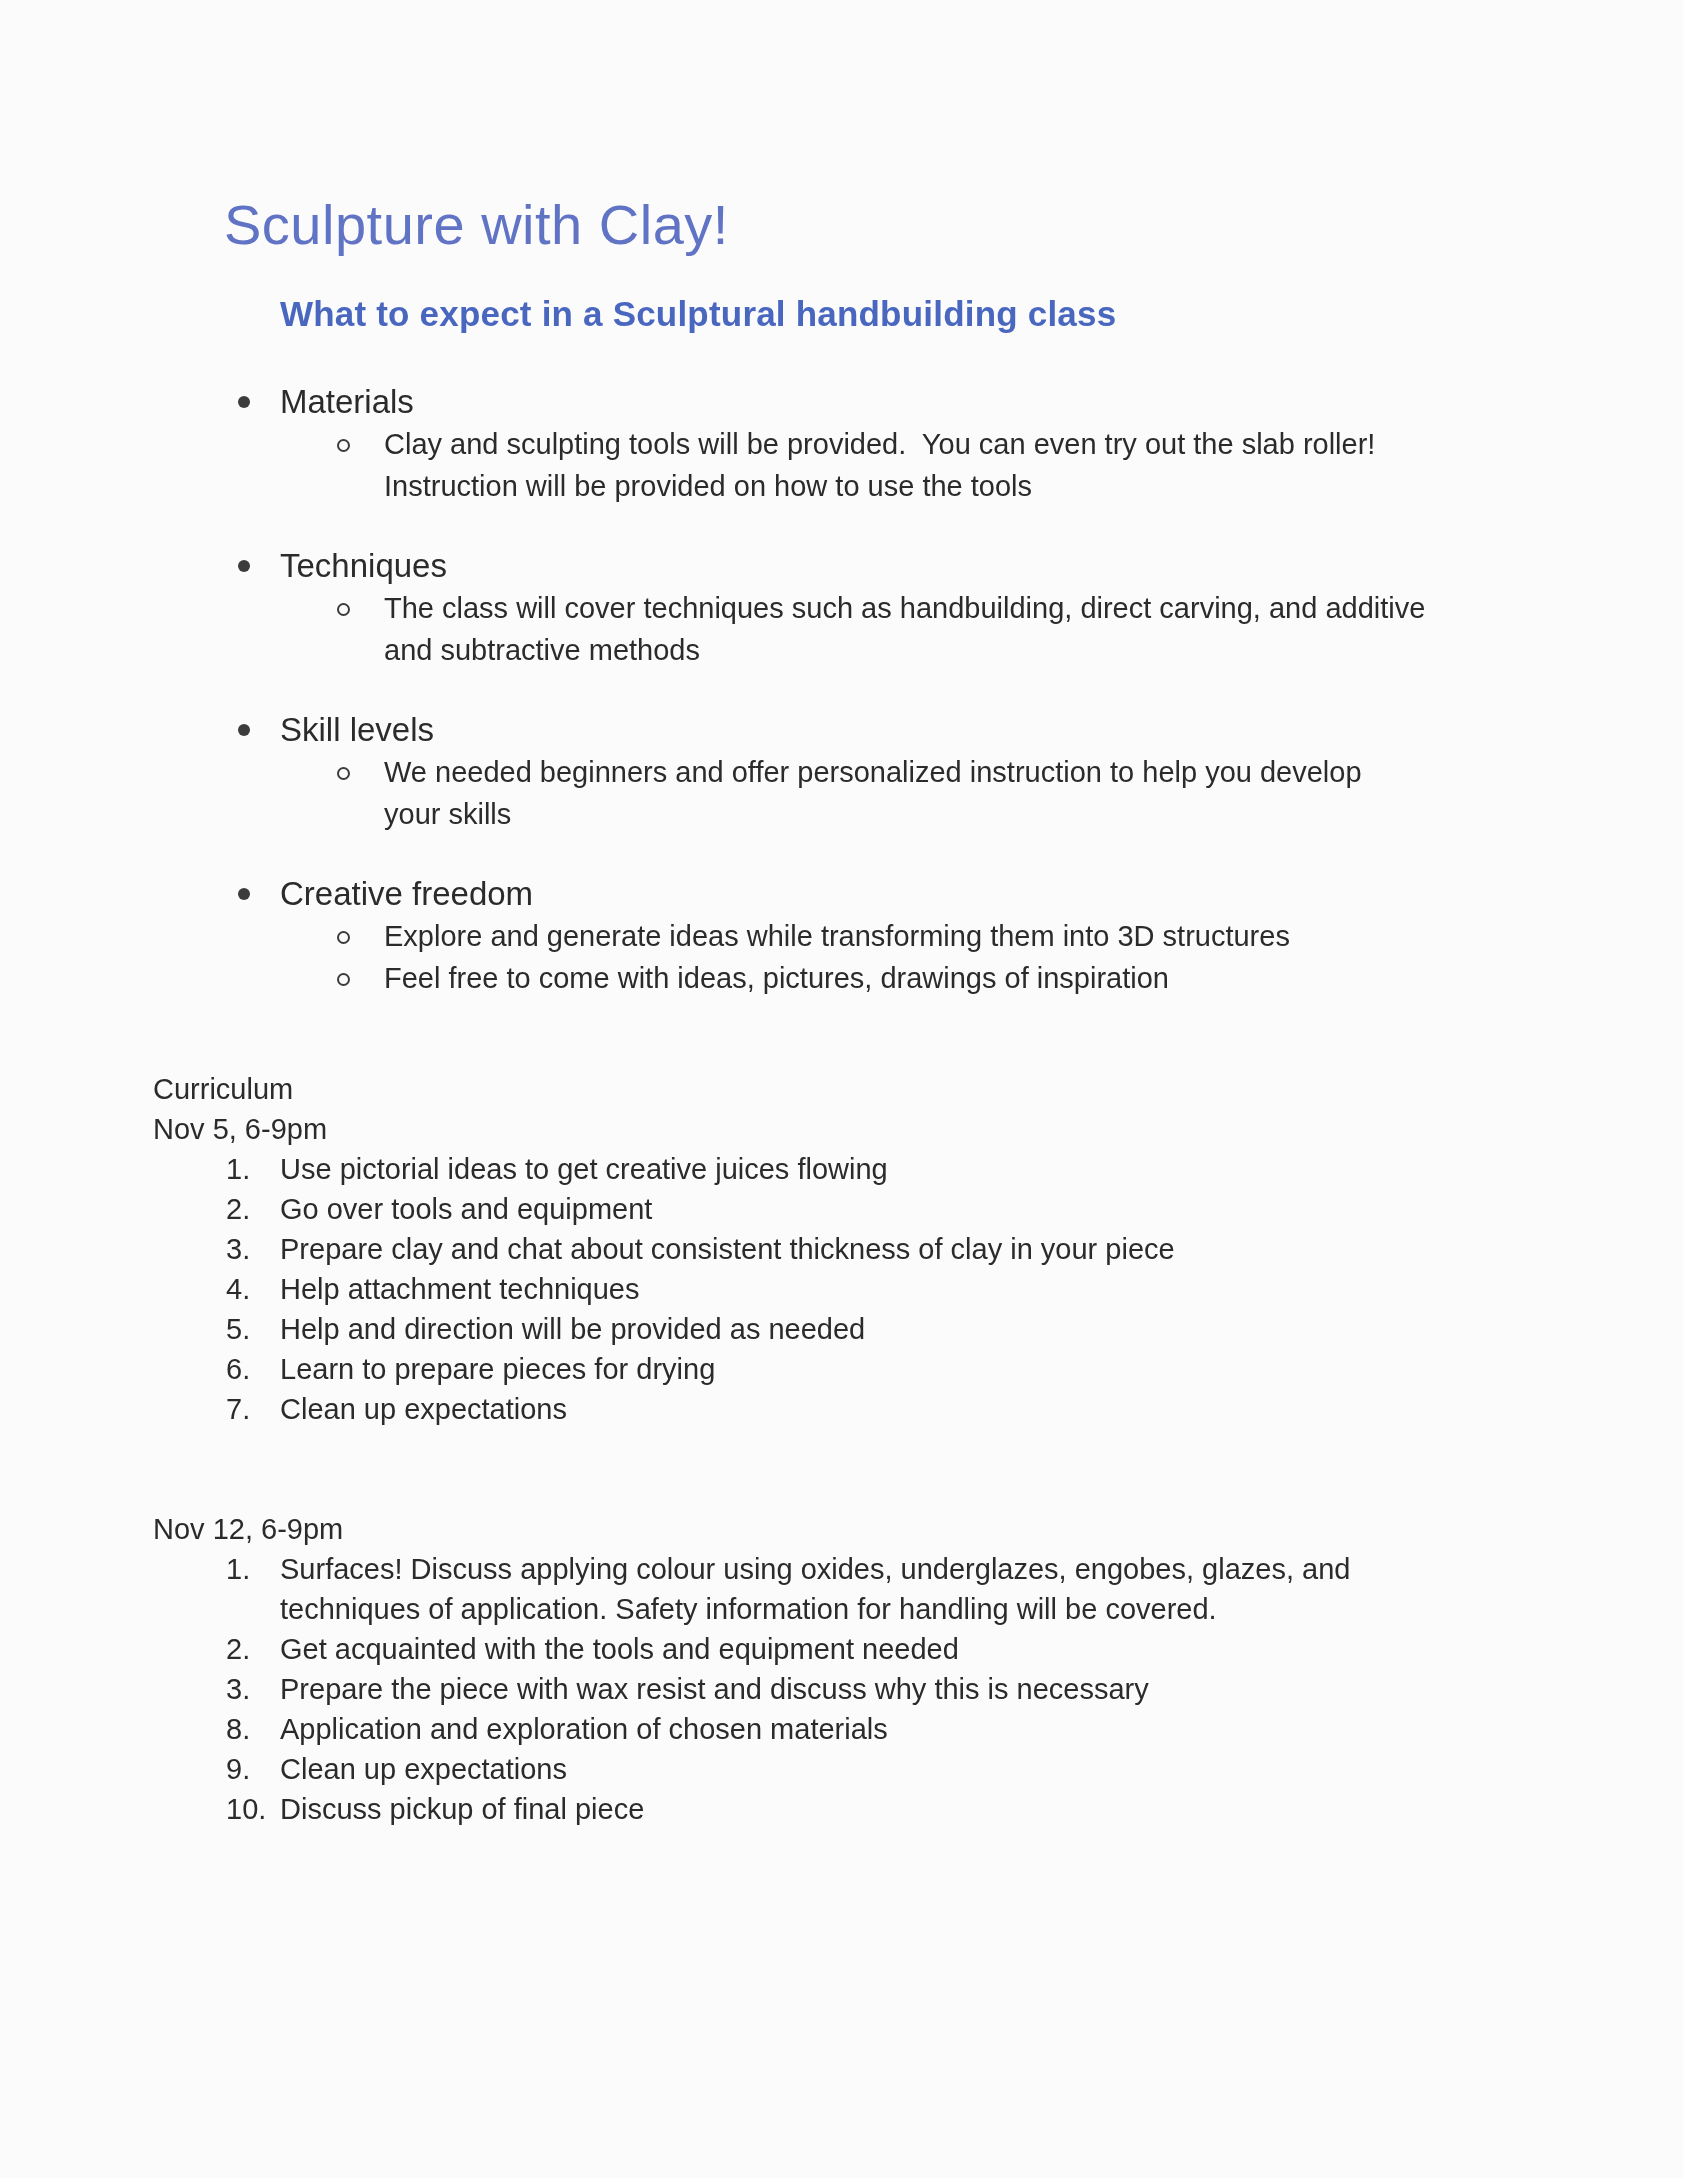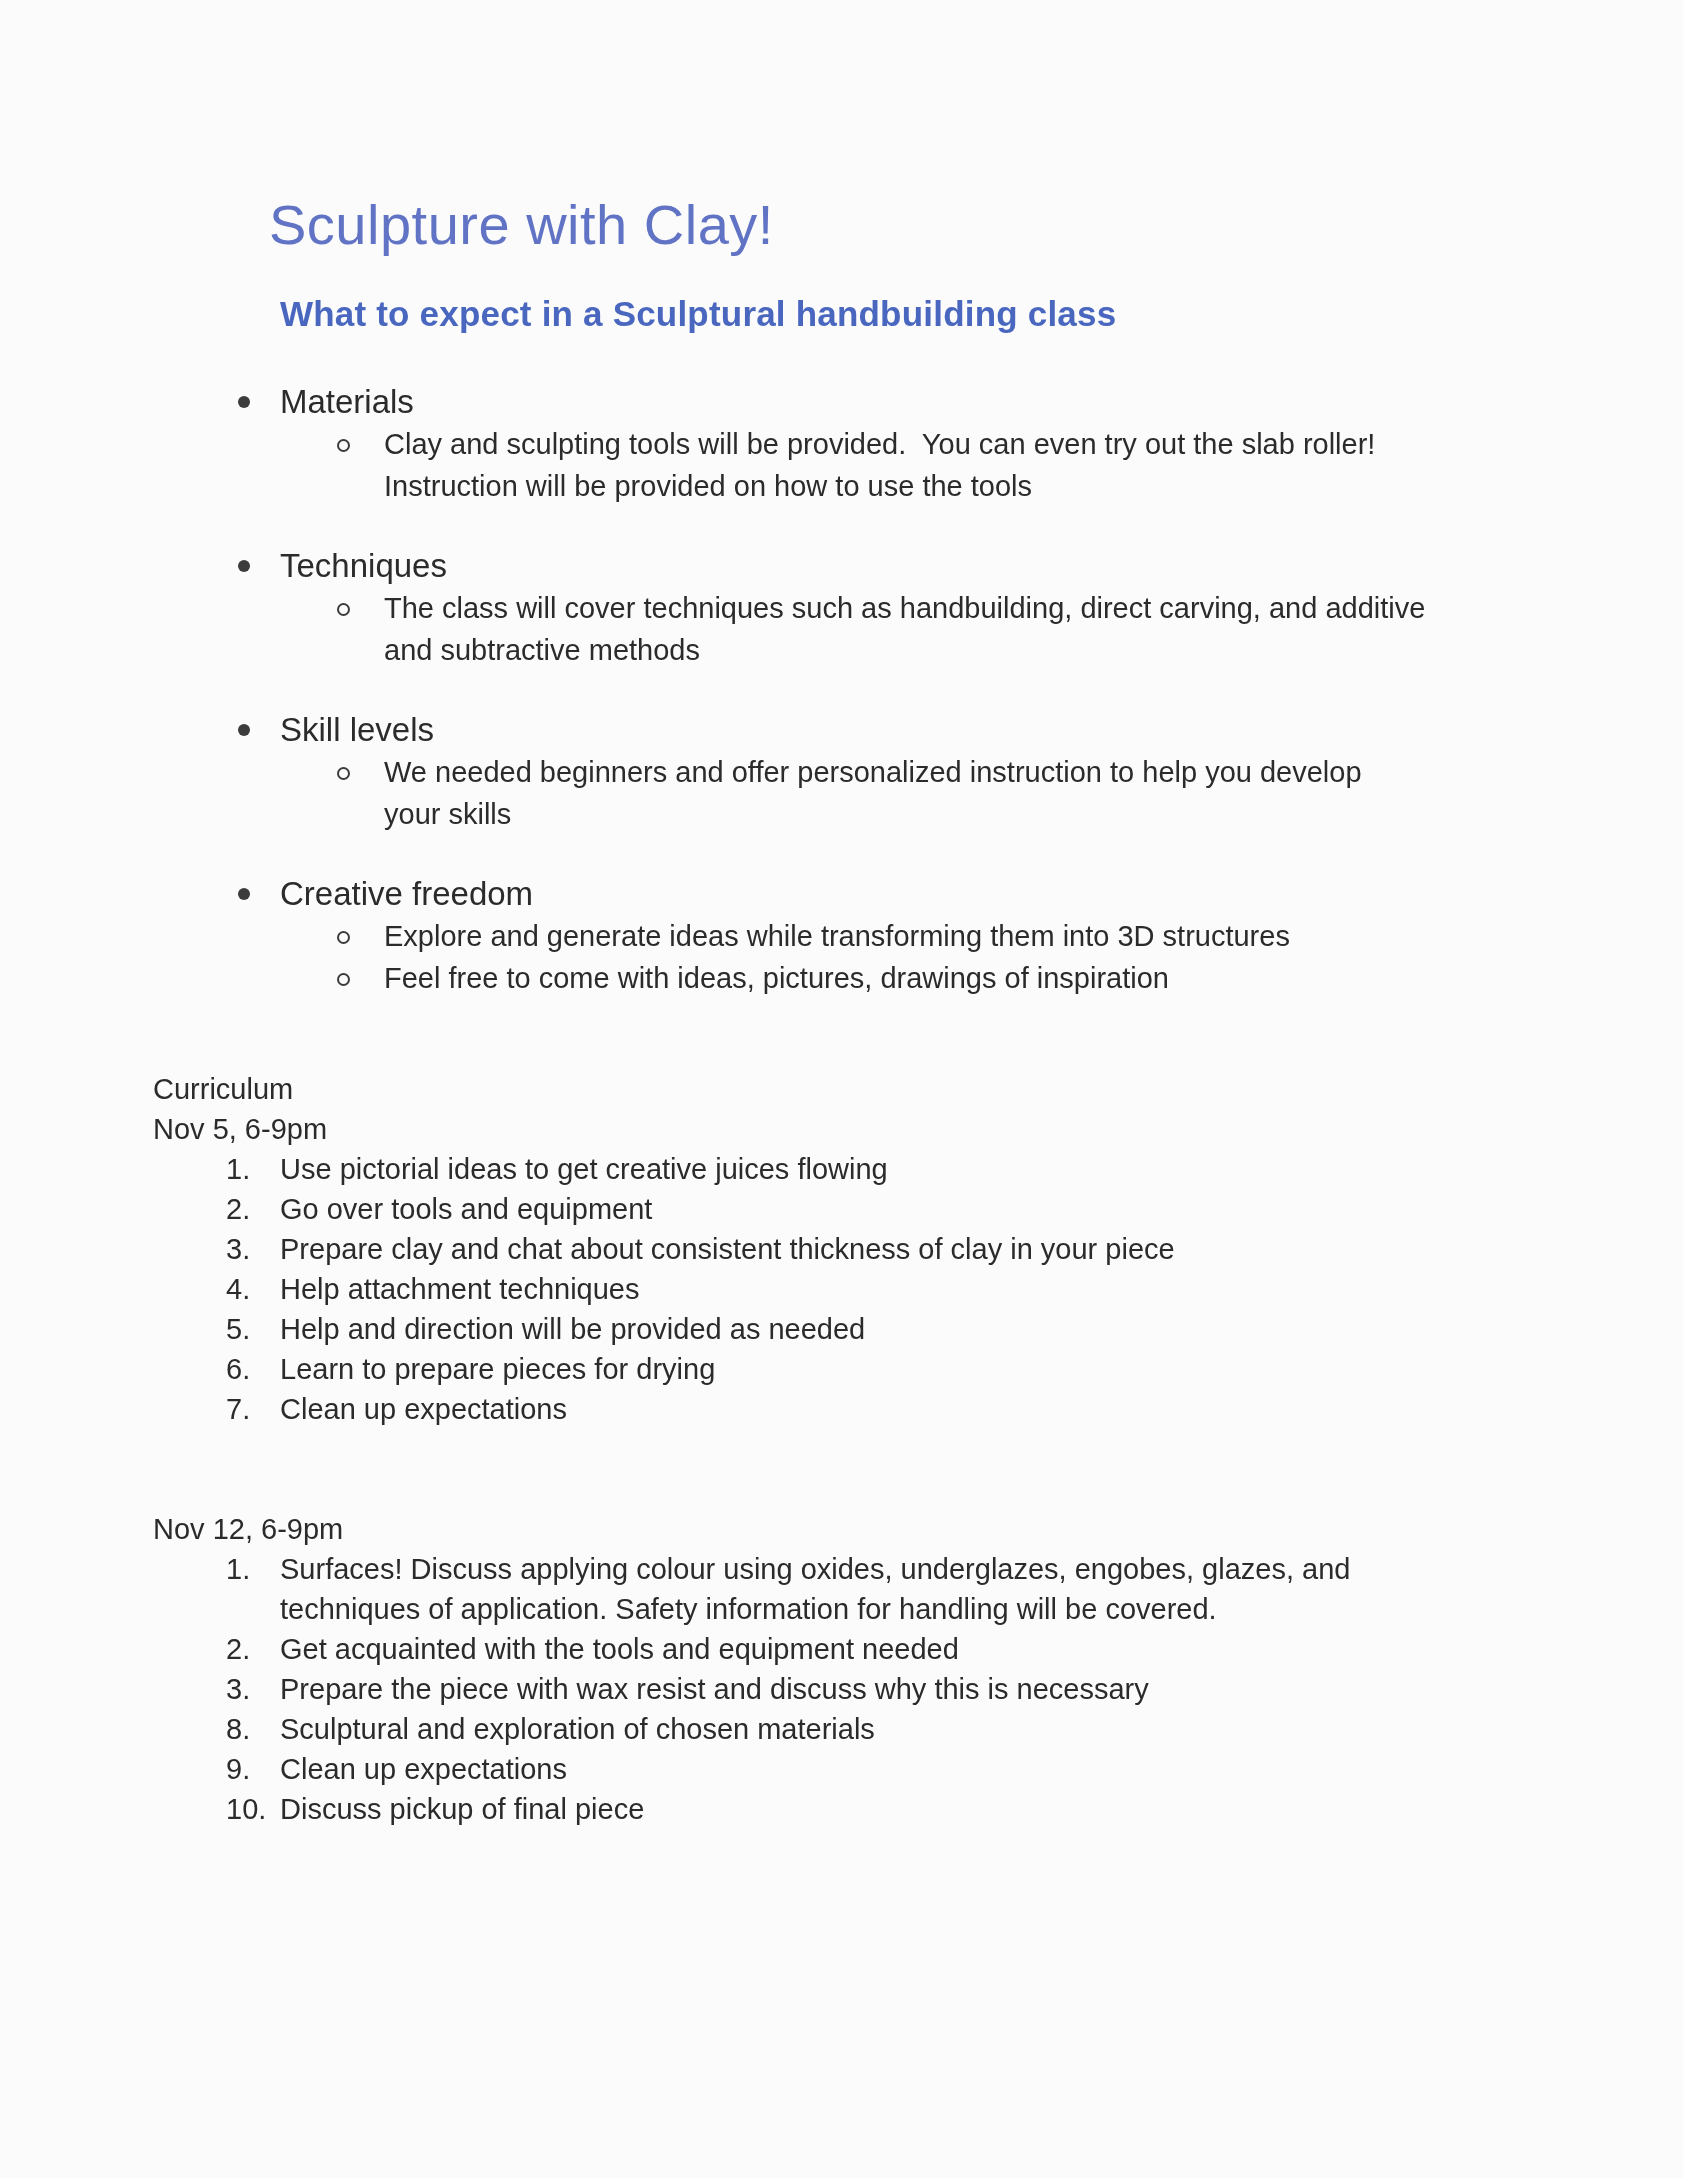--- a/index.html
+++ b/index.html
@@ -15,21 +15,21 @@
     overflow: hidden;
   }
   .page {
     position: relative;
     box-sizing: border-box;
     width: 1683px;
     height: 2178px;
     padding: 194px 59px 0 153px;
   }
   .title {
-    margin: 0 0 0 116px;
+    margin: 0 0 0 71px;
     font-size: 56px;
     font-weight: 400;
     line-height: 61px;
     letter-spacing: 0.5px;
     color: var(--title_blue, #6173c4);
   }
   .subtitle {
     margin: 42px 0 0 127px;
     font-size: 35px;
     font-weight: 700;
@@ -201,21 +201,21 @@
     <div class="num-item">
       <span class="num">2.</span>
       <span>Get acquainted with the tools and equipment needed</span>
     </div>
     <div class="num-item">
       <span class="num">3.</span>
       <span>Prepare the piece with wax resist and discuss why this is necessary</span>
     </div>
     <div class="num-item">
       <span class="num">8.</span>
-      <span>Sculptural and exploration of chosen materials</span>
+      <span>Application and exploration of chosen materials</span>
     </div>
     <div class="num-item">
       <span class="num">9.</span>
       <span>Clean up expectations</span>
     </div>
     <div class="num-item">
       <span class="num">10.</span>
       <span>Discuss pickup of final piece</span>
     </div>
   </div>

